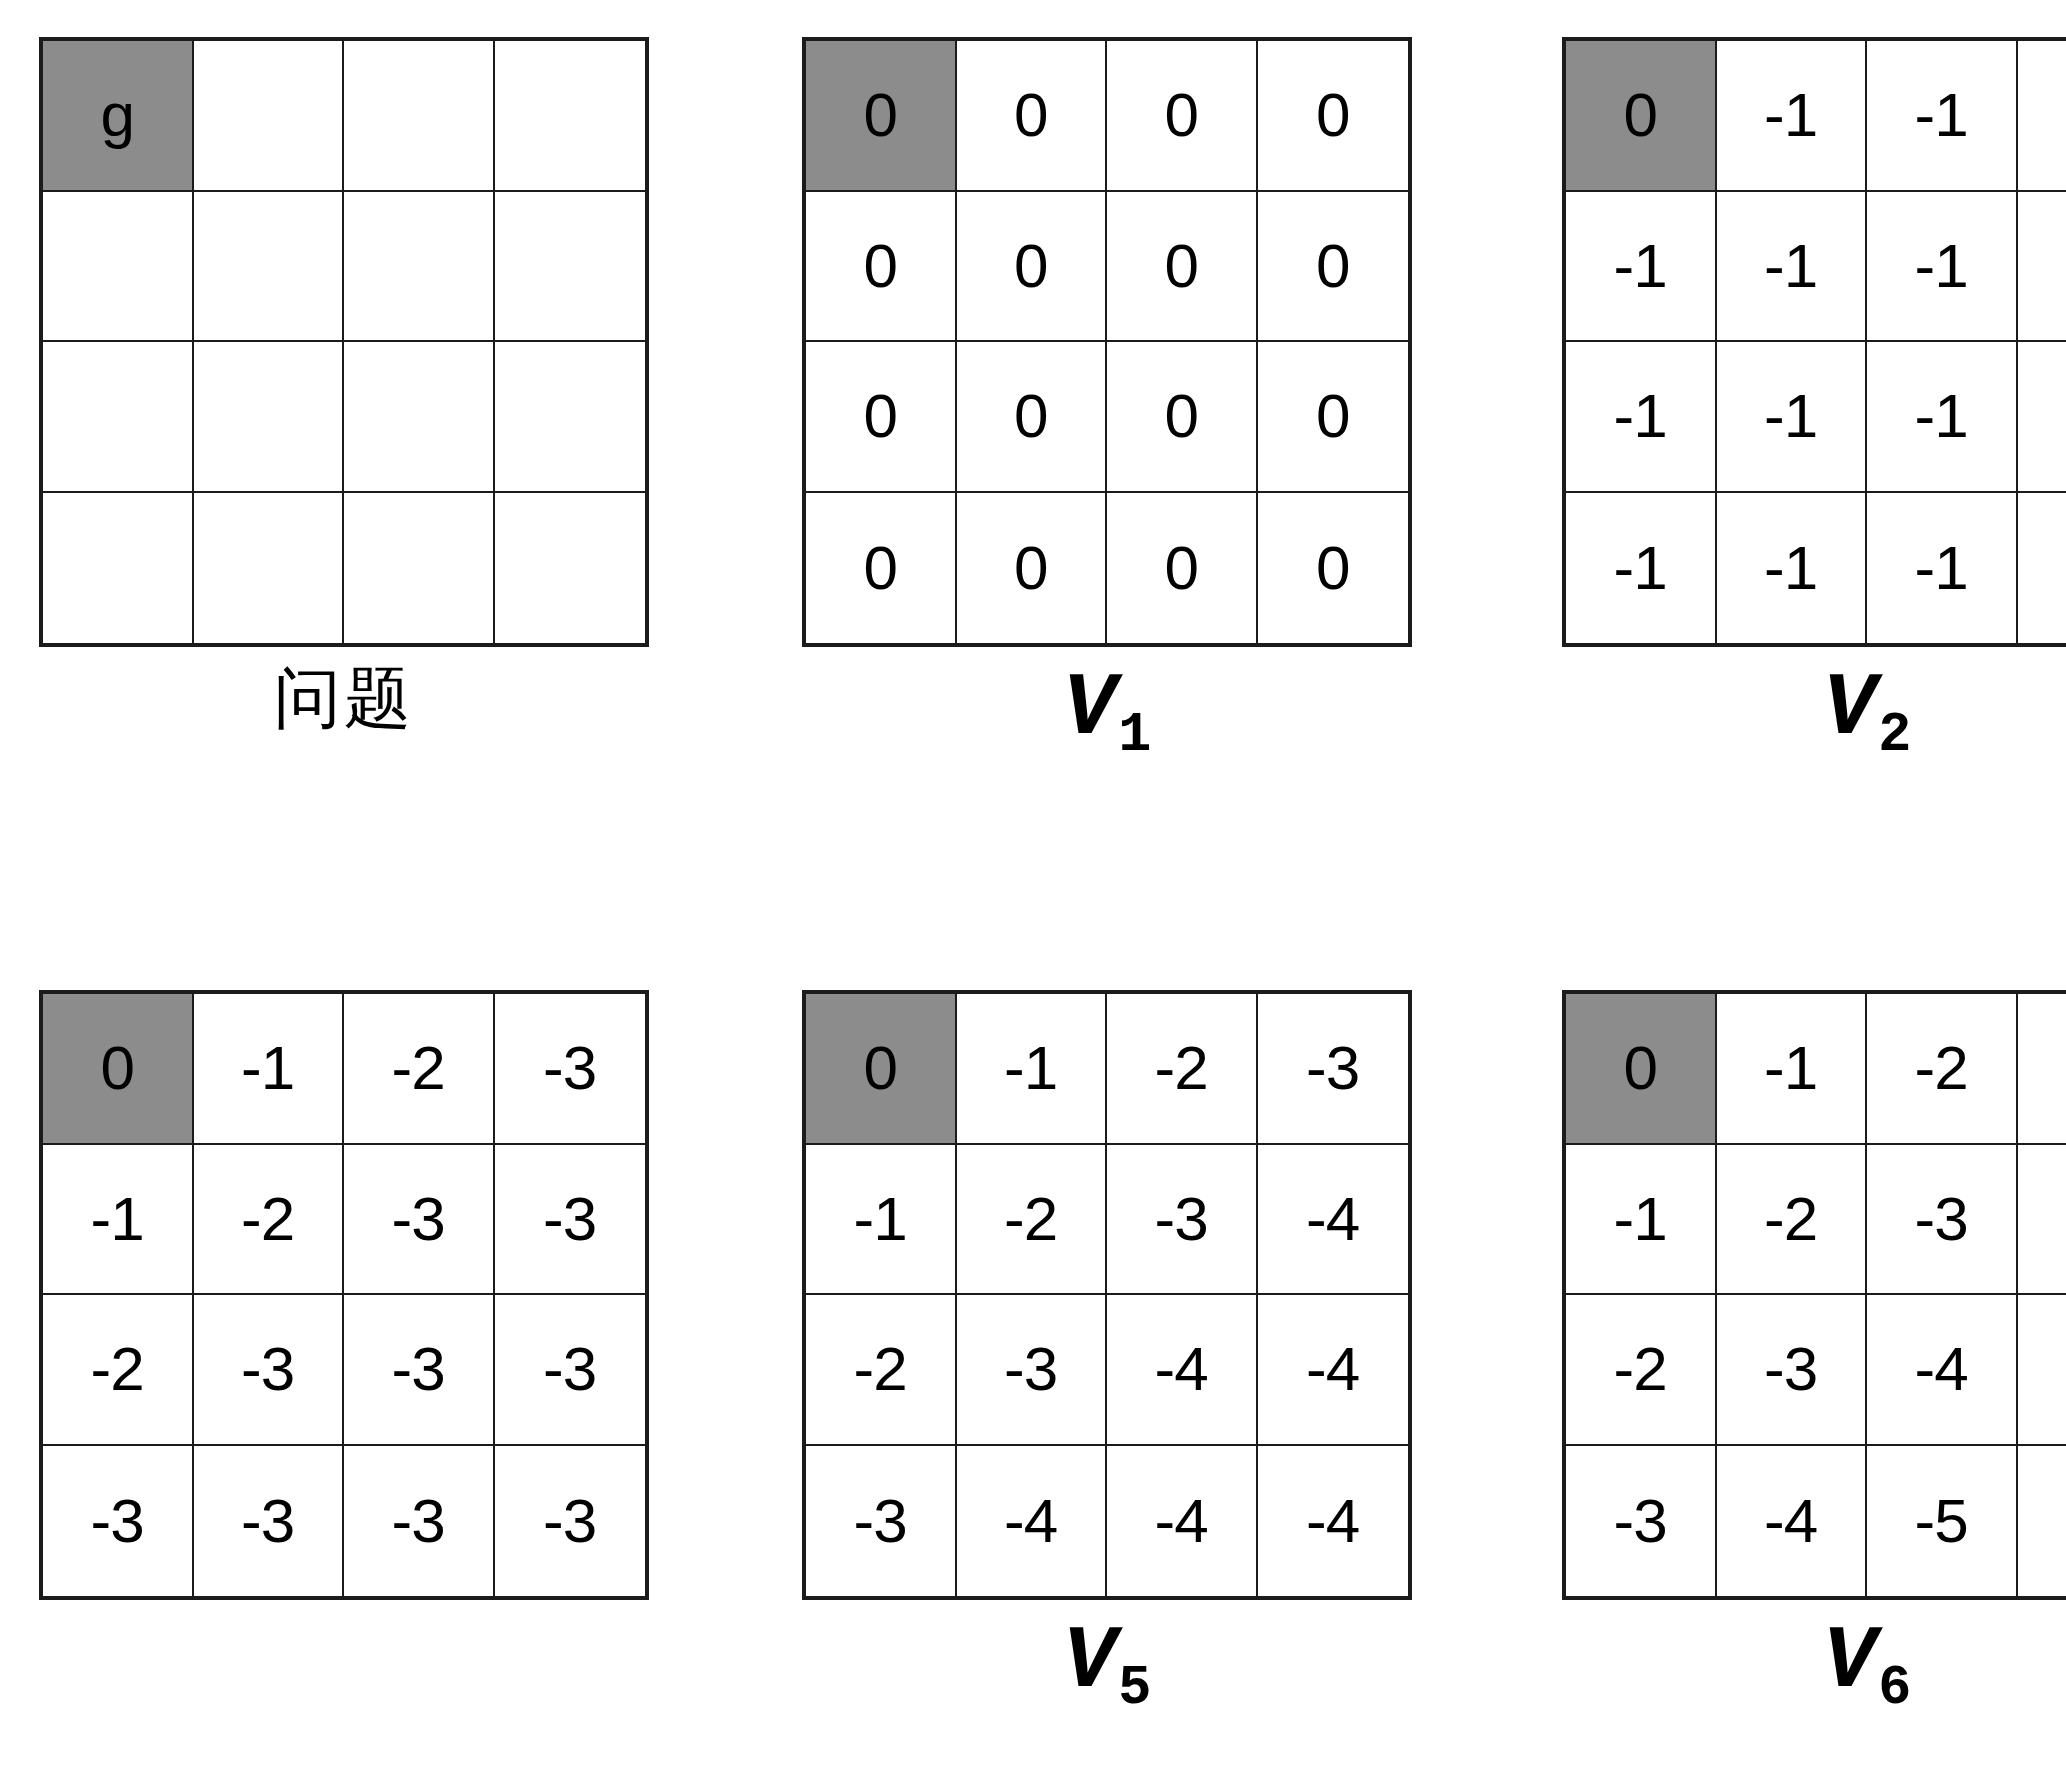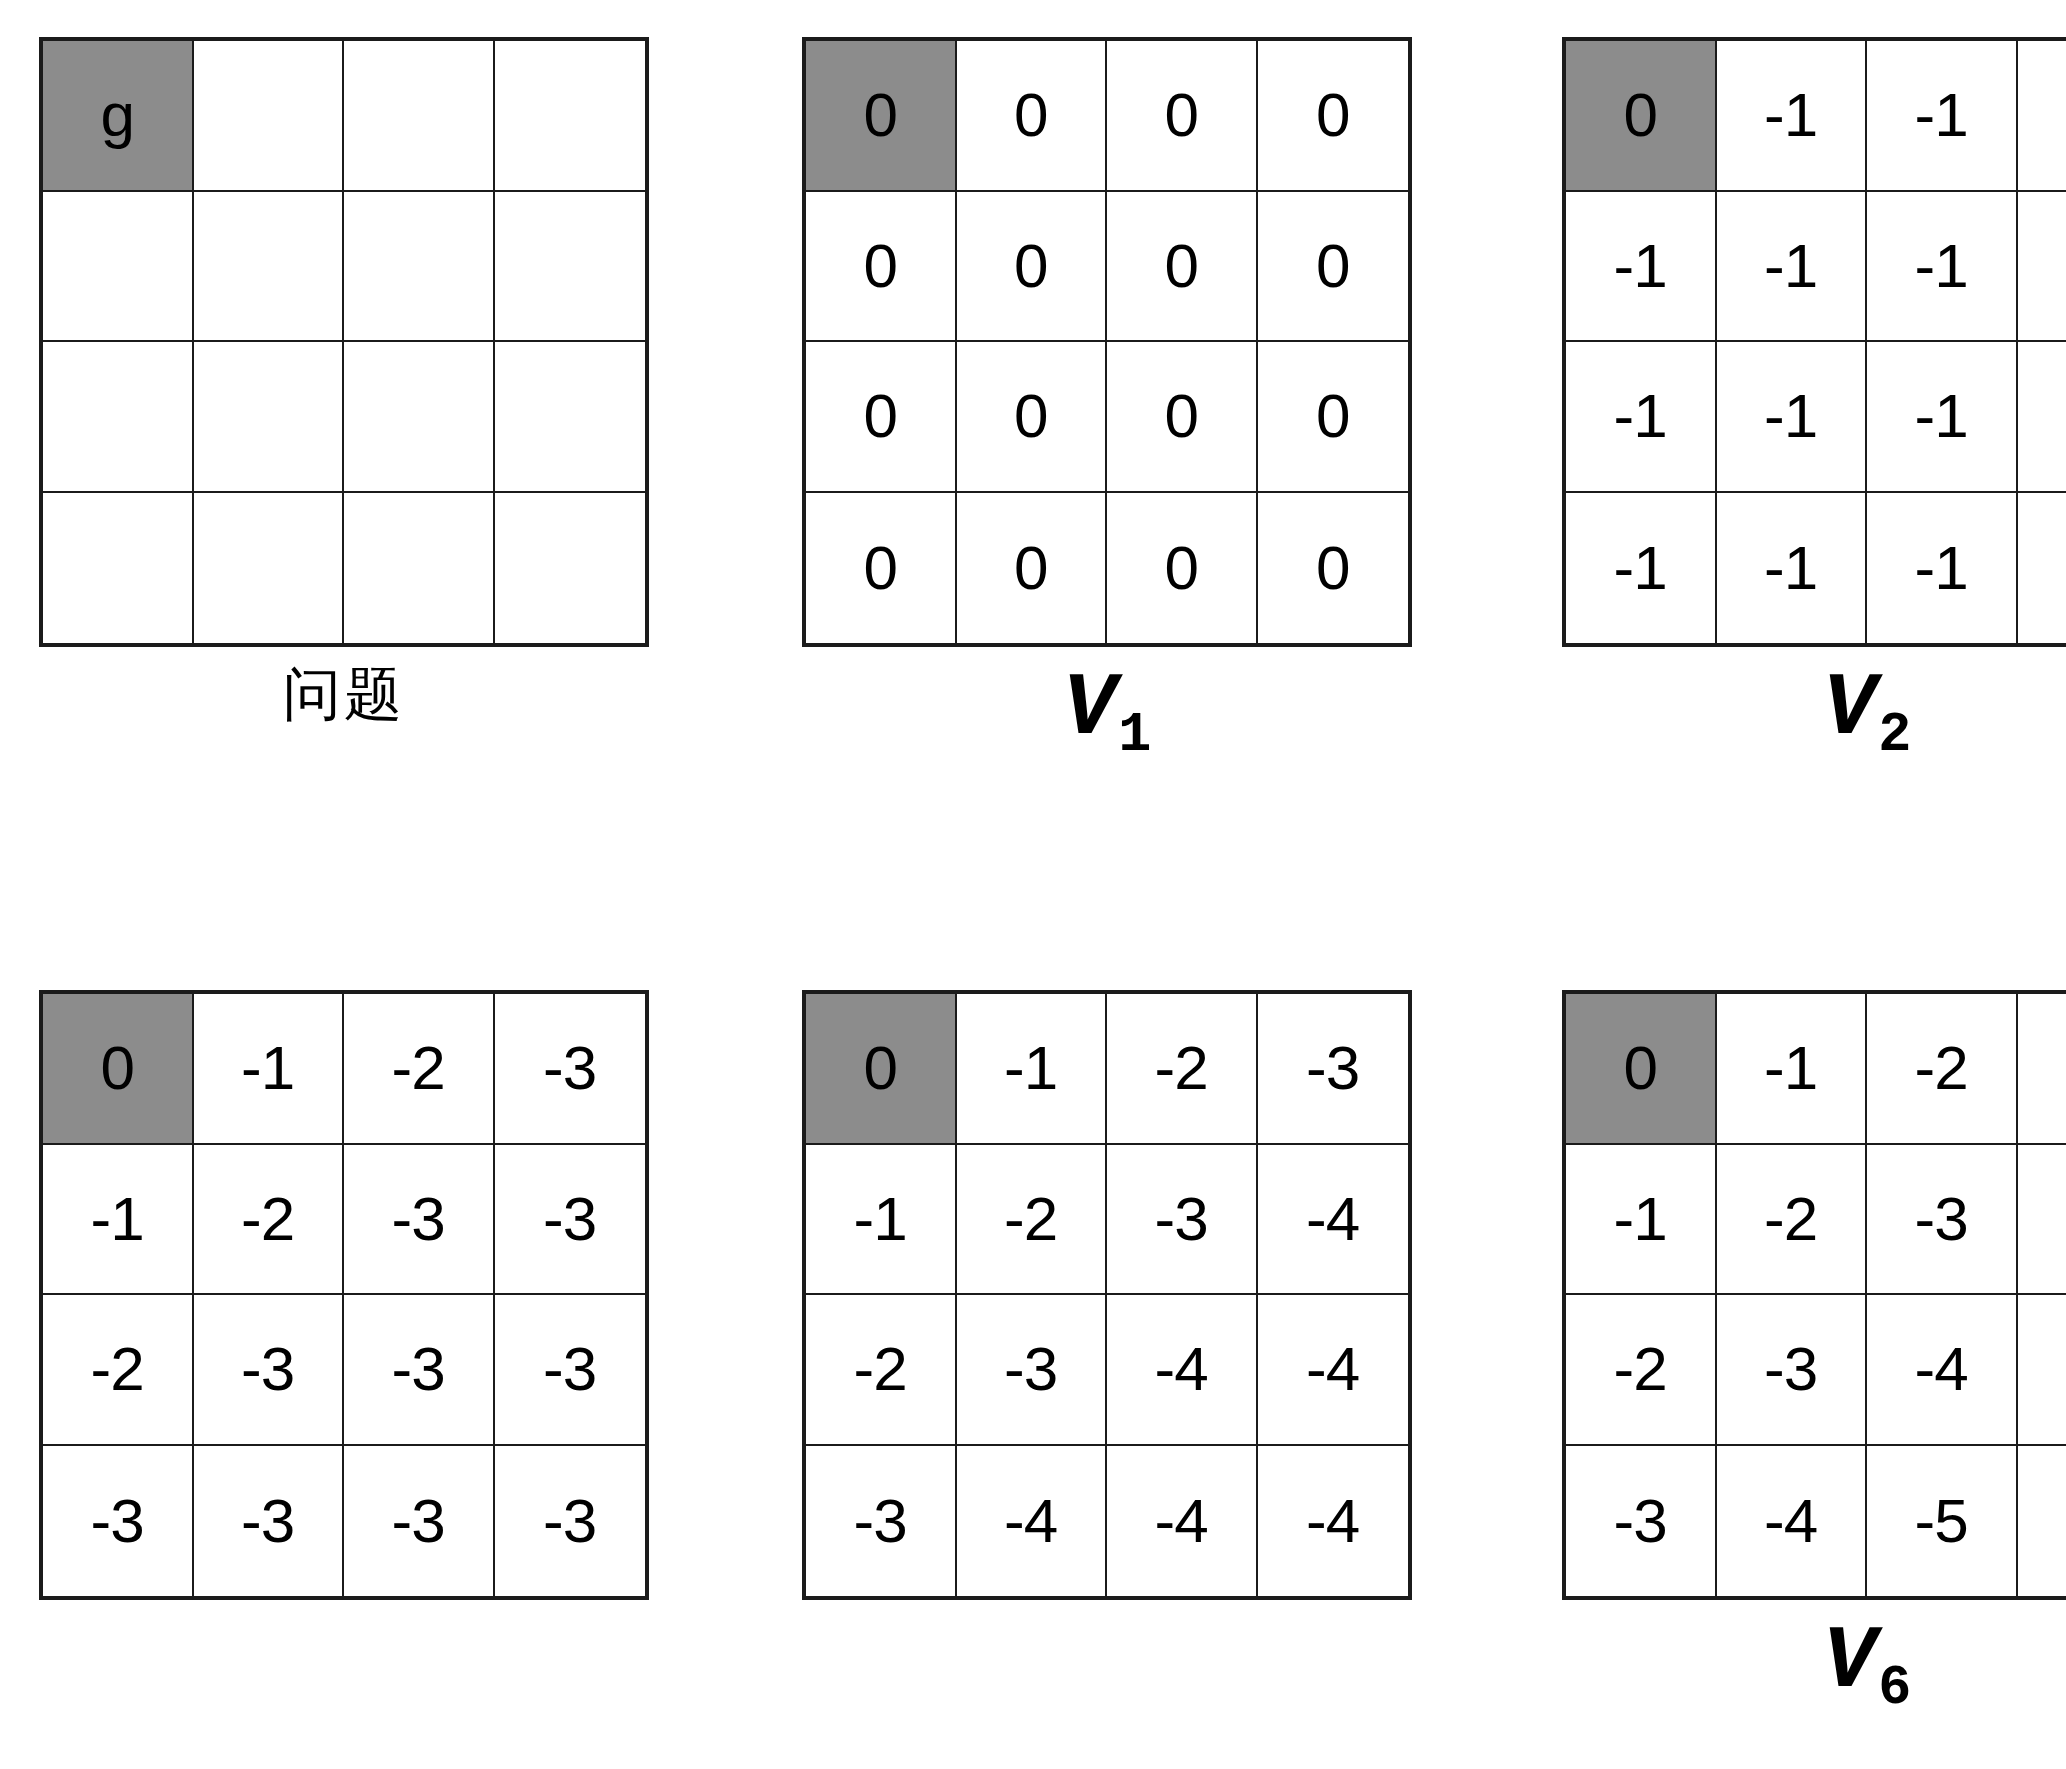--- a/index.html
+++ b/index.html
@@ -71,21 +71,21 @@
     font-style: normal;
     font-weight: bold;
     font-size: 0.62em;
     vertical-align: -0.30em;
     margin-left: 0.04em;
   }
   .board-label.cjk {
     font-family: "DejaVu Serif", "Liberation Serif", serif;
     font-style: normal;
     font-weight: normal;
-    font-size: 58px;
+    font-size: 67px;
     letter-spacing: 3.3px;
   }
 </style>
 </head>
 <body>
 
 <div id="figure-root">
     <div class="board" style="left: 39px; top: 37px; width: 610px;">
       <div class="grid">
         <div class="cell shaded">g</div>
@@ -181,20 +181,21 @@
         <div class="cell">-4</div>
         <div class="cell">-2</div>
         <div class="cell">-3</div>
         <div class="cell">-4</div>
         <div class="cell">-4</div>
         <div class="cell">-3</div>
         <div class="cell">-4</div>
         <div class="cell">-4</div>
         <div class="cell">-4</div>
       </div>
+      <div class="board-label"><span>V</span><span class="sub">5</span></div>
     </div>
     <div class="board" style="left: 1562px; top: 990px; width: 610px;">
       <div class="grid">
         <div class="cell shaded">0</div>
         <div class="cell">-1</div>
         <div class="cell">-2</div>
         <div class="cell">-3</div>
         <div class="cell">-1</div>
         <div class="cell">-2</div>
         <div class="cell">-3</div>

